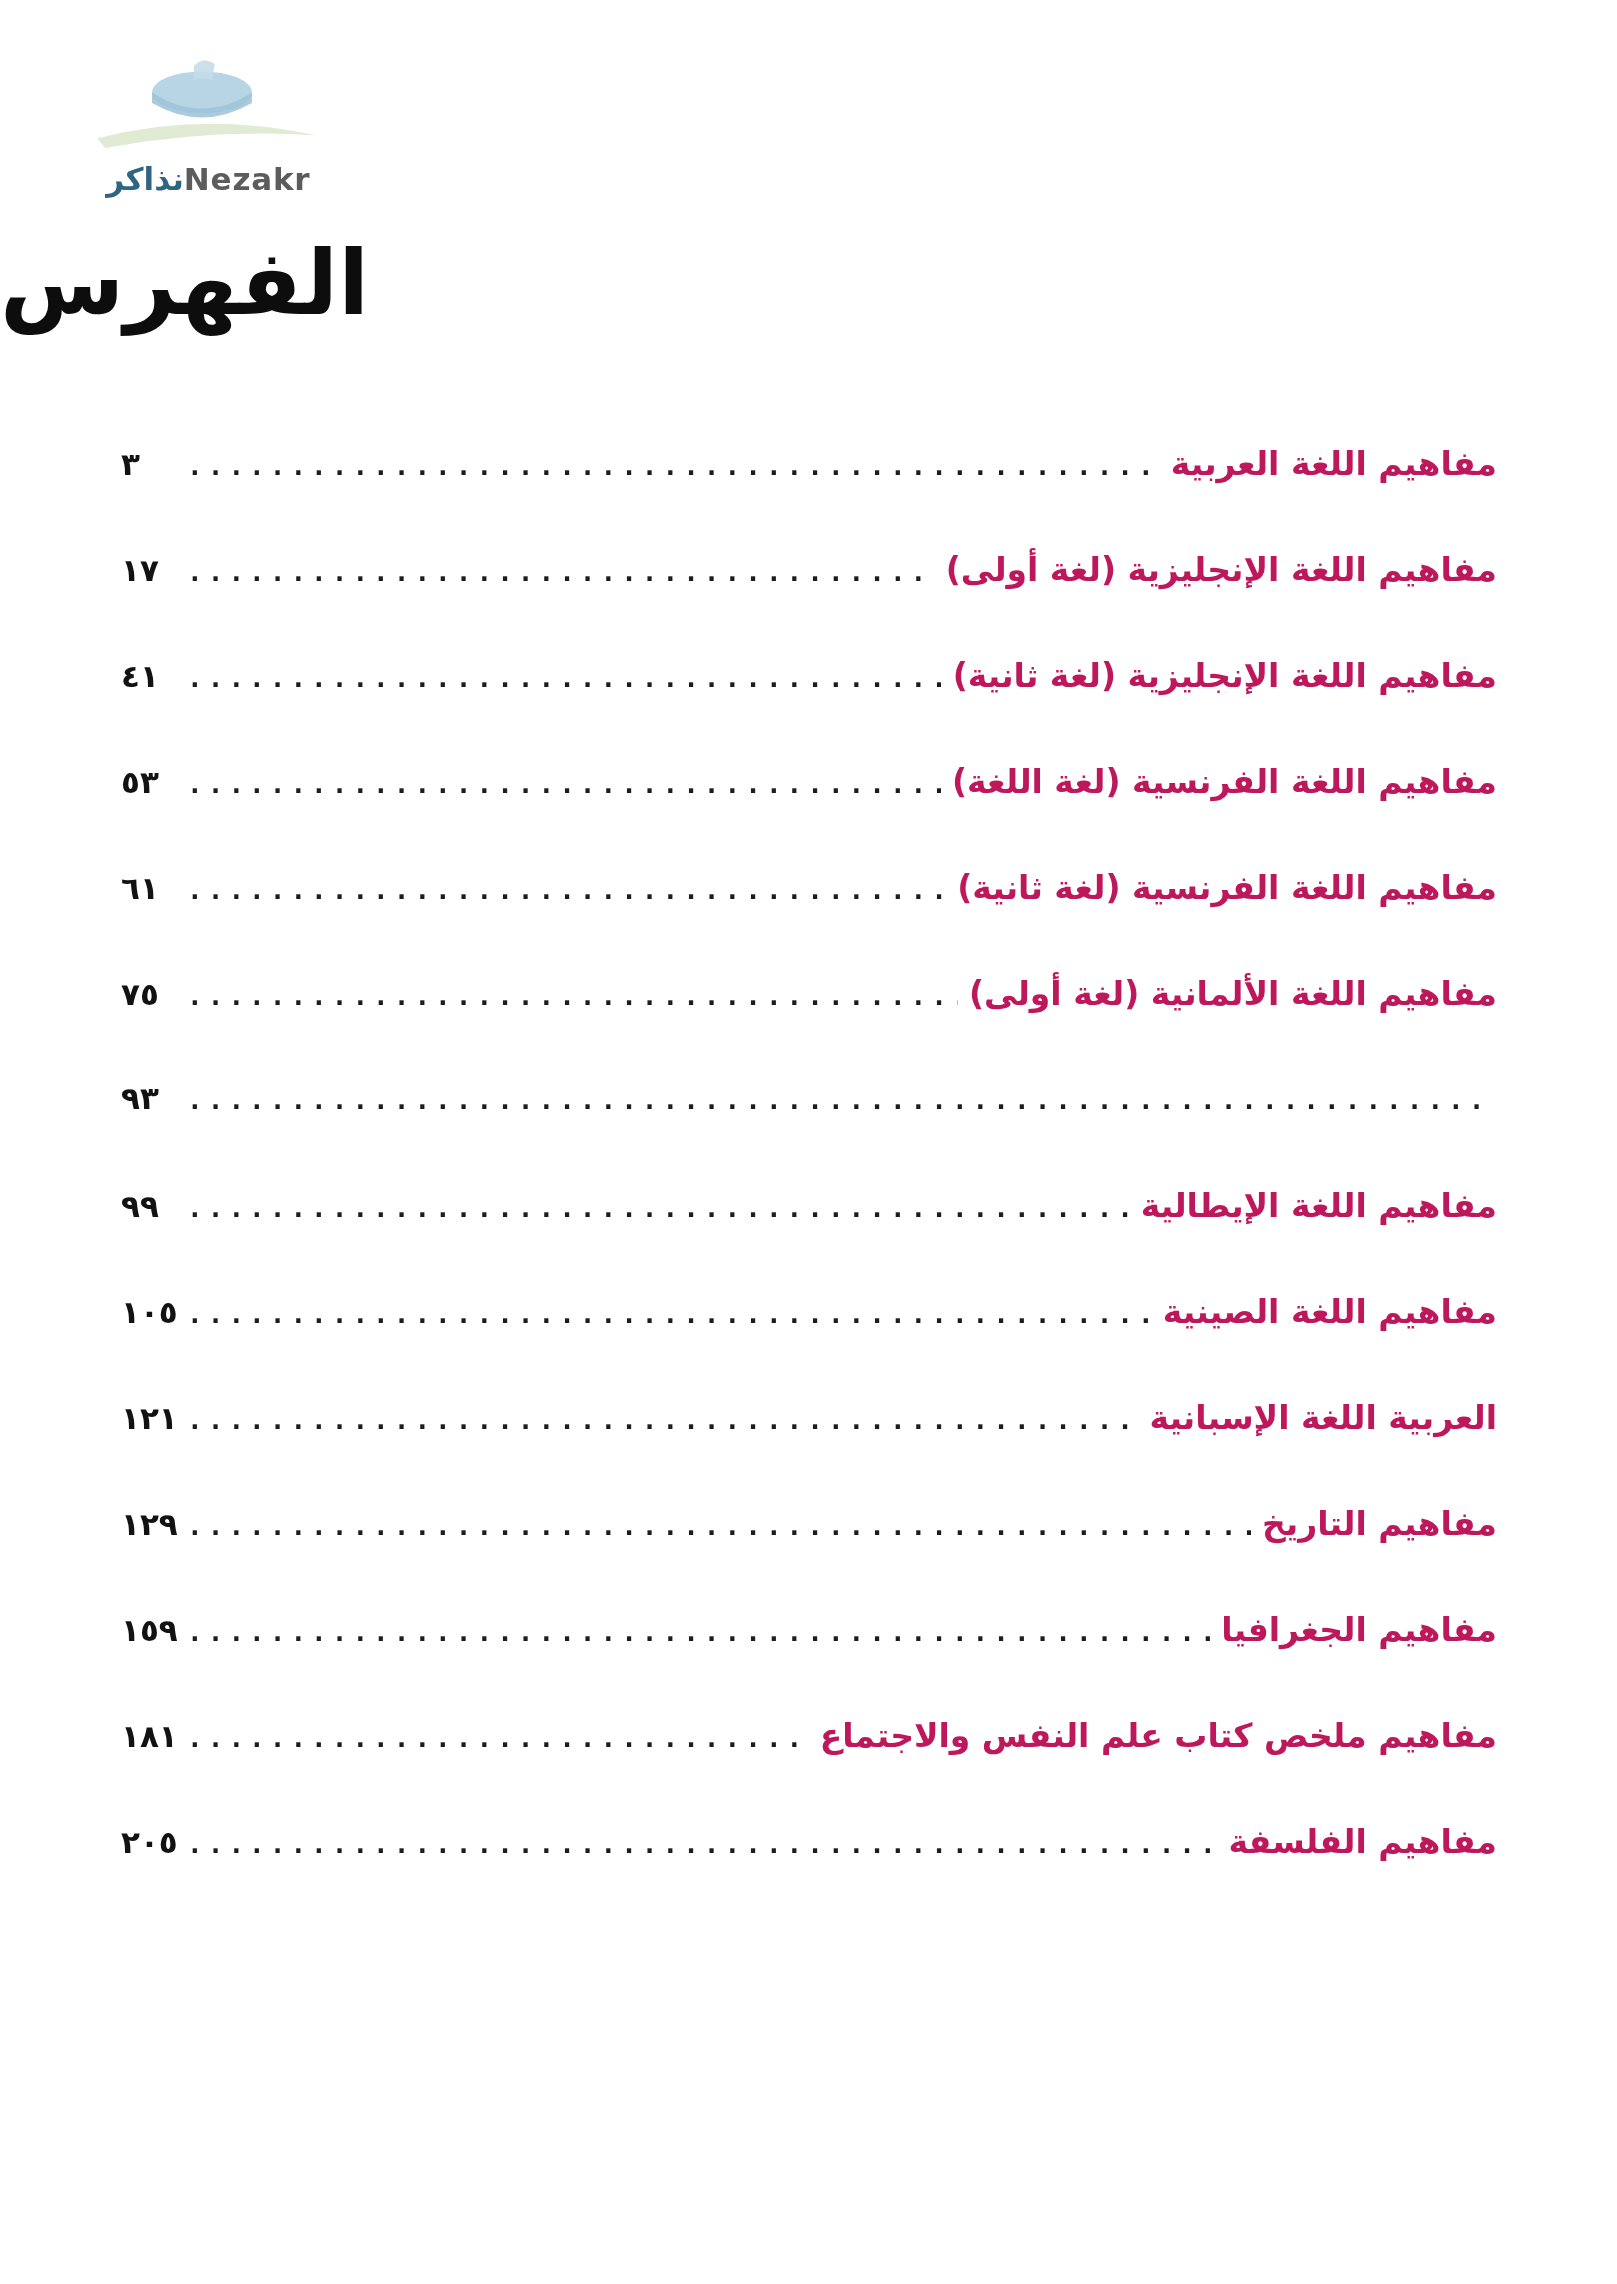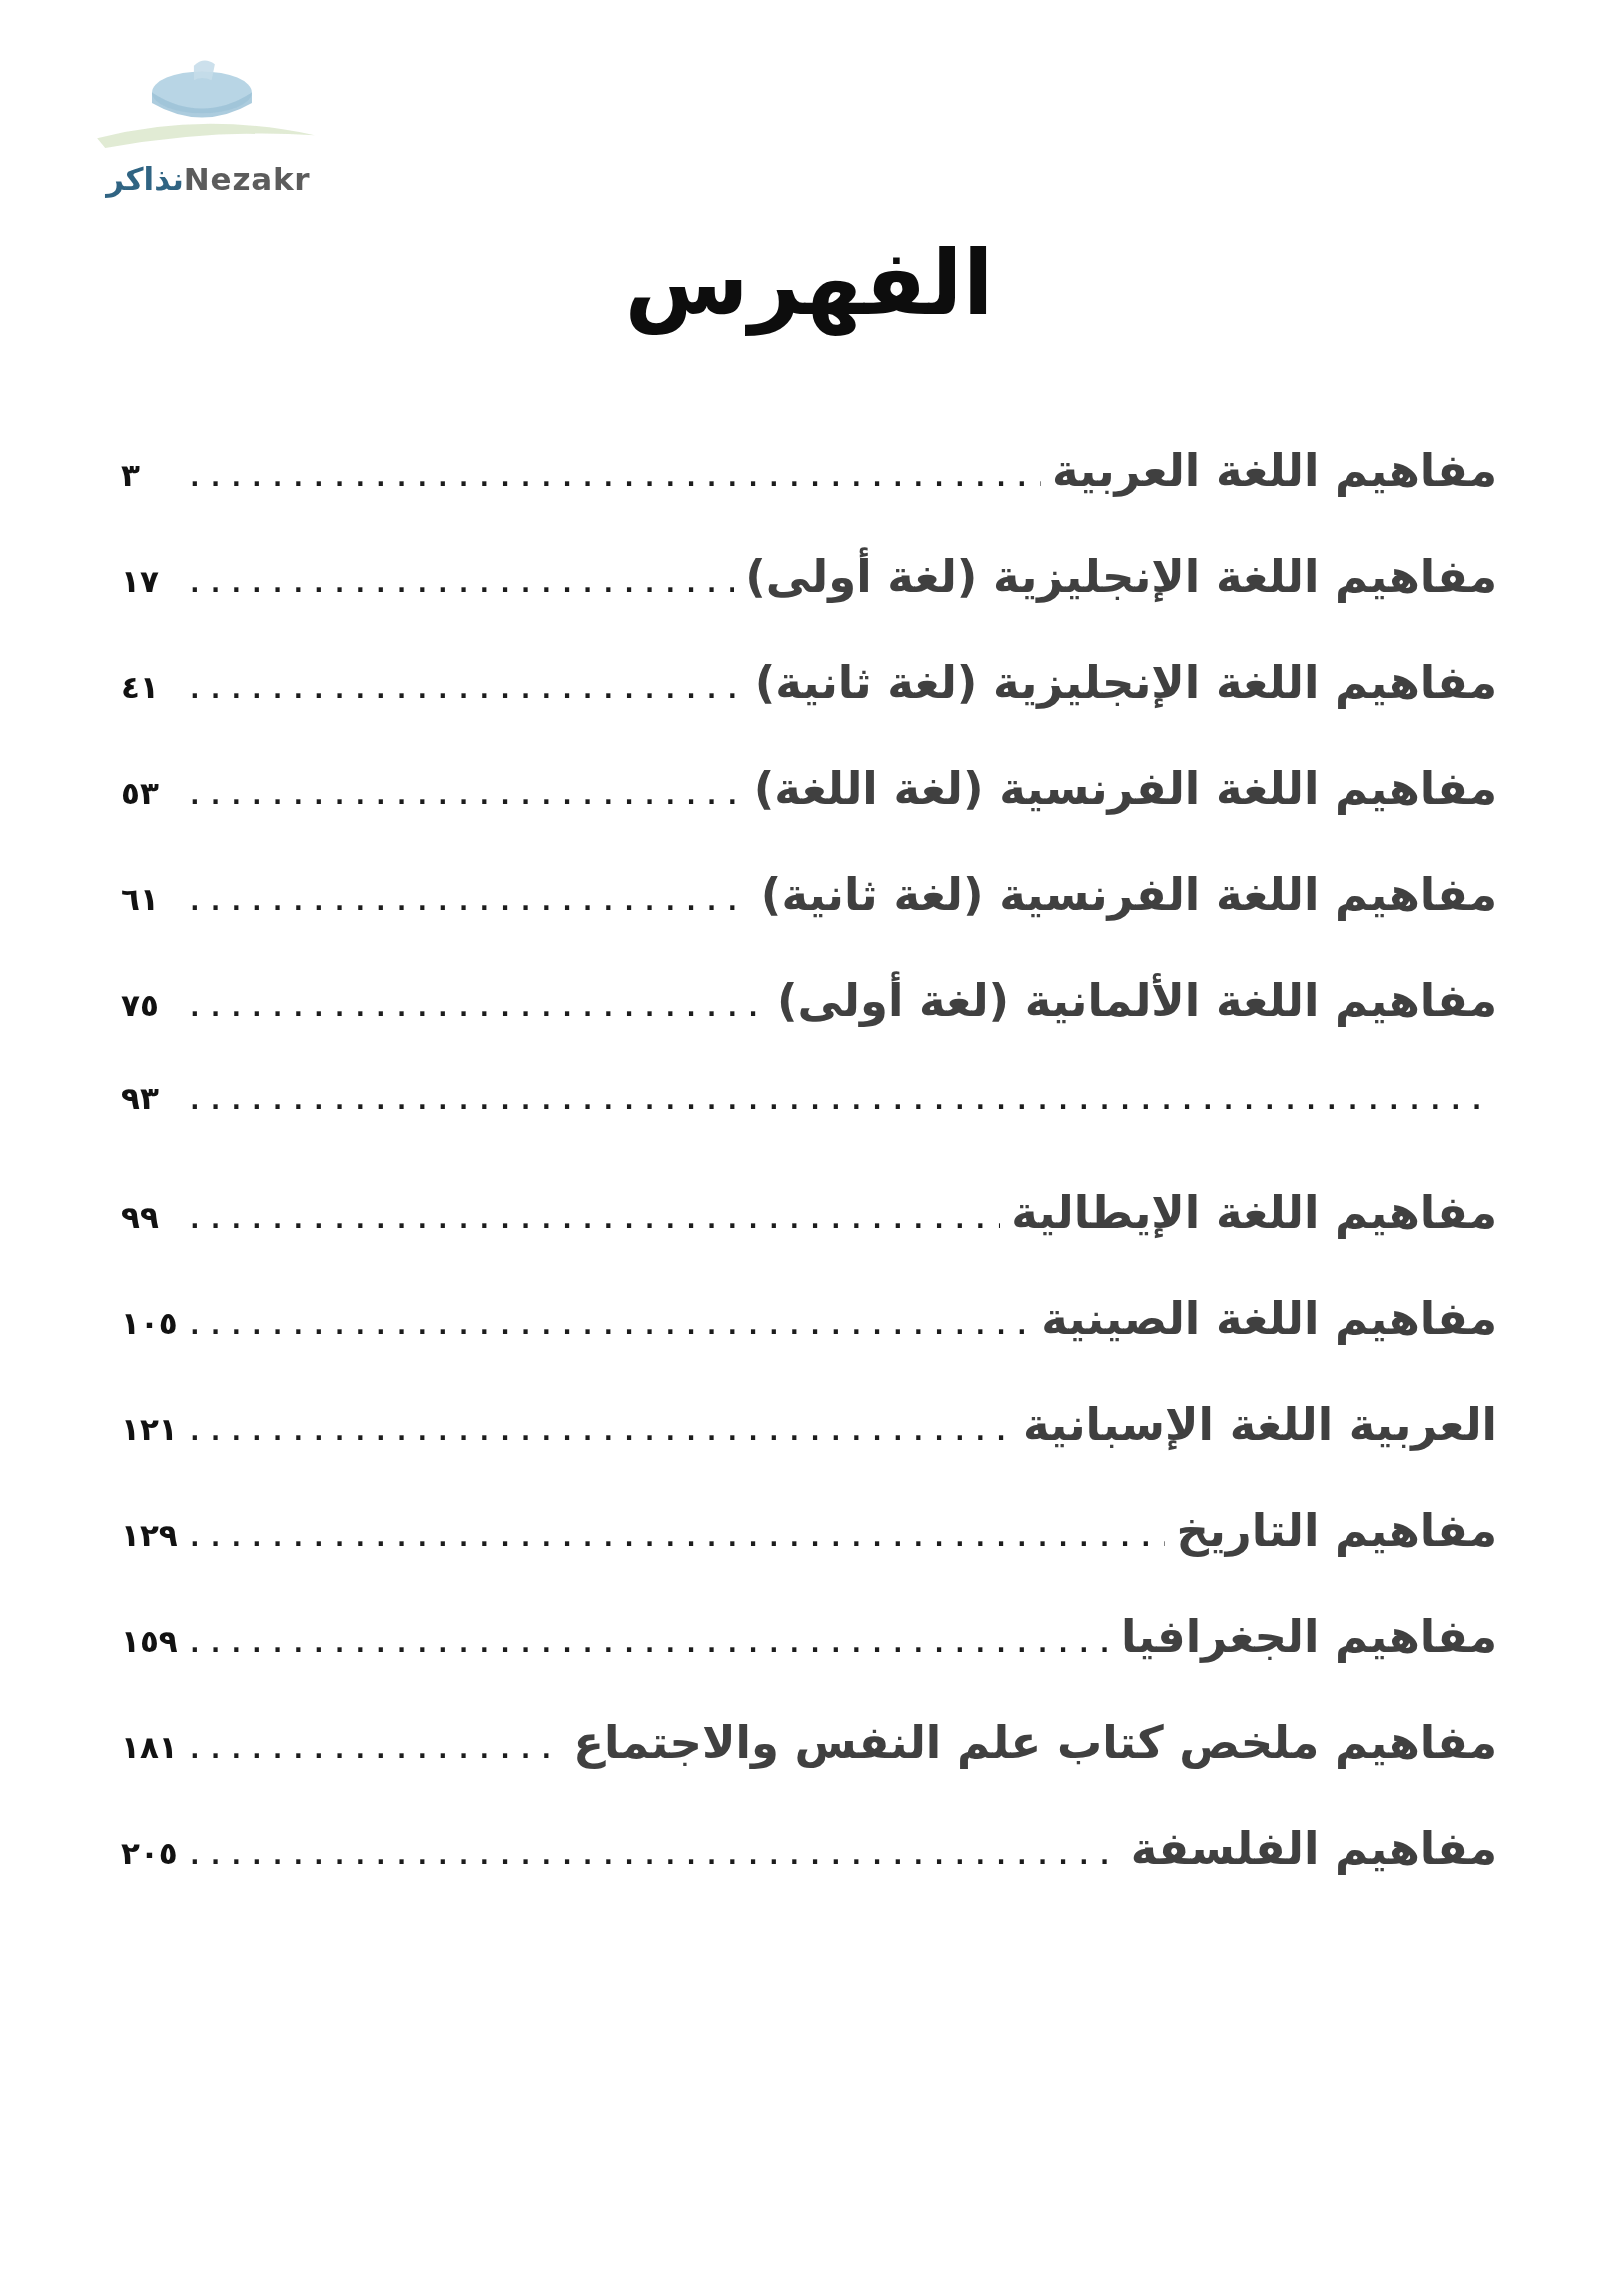--- a/index.html
+++ b/index.html
@@ -40,41 +40,41 @@
     color: #c7ccd2;
     letter-spacing: 0.8px;
     white-space: nowrap;
   }
   .logo-text .en { color: #404040; }
   .logo-text .ar { color: #0c4a6e; }
 
   
   .page-title {
     margin-top: 230px;
-    text-align: center;
+    text-align: left;
     font-size: 90px;
     font-weight: bold;
     color: #0d0d0d;
     letter-spacing: 0;
   }
 
   
   .toc {
     margin: 109px 121px 0 121px;
   }
   .toc-row {
     display: flex;
     flex-direction: row;      
     align-items: baseline;
     height: 106px;
   }
   .toc-label {
-    font-size: 45px;
+    font-size: 33px;
     font-weight: bold;
-    color: #404040;
+    color: #be185d;
     white-space: nowrap;
     flex: 0 0 auto;
   }
   .toc-dots {
     flex: 1 1 auto;
     overflow: hidden;
     white-space: nowrap;
     direction: ltr;
     text-align: left;
     font-size: 24px;

